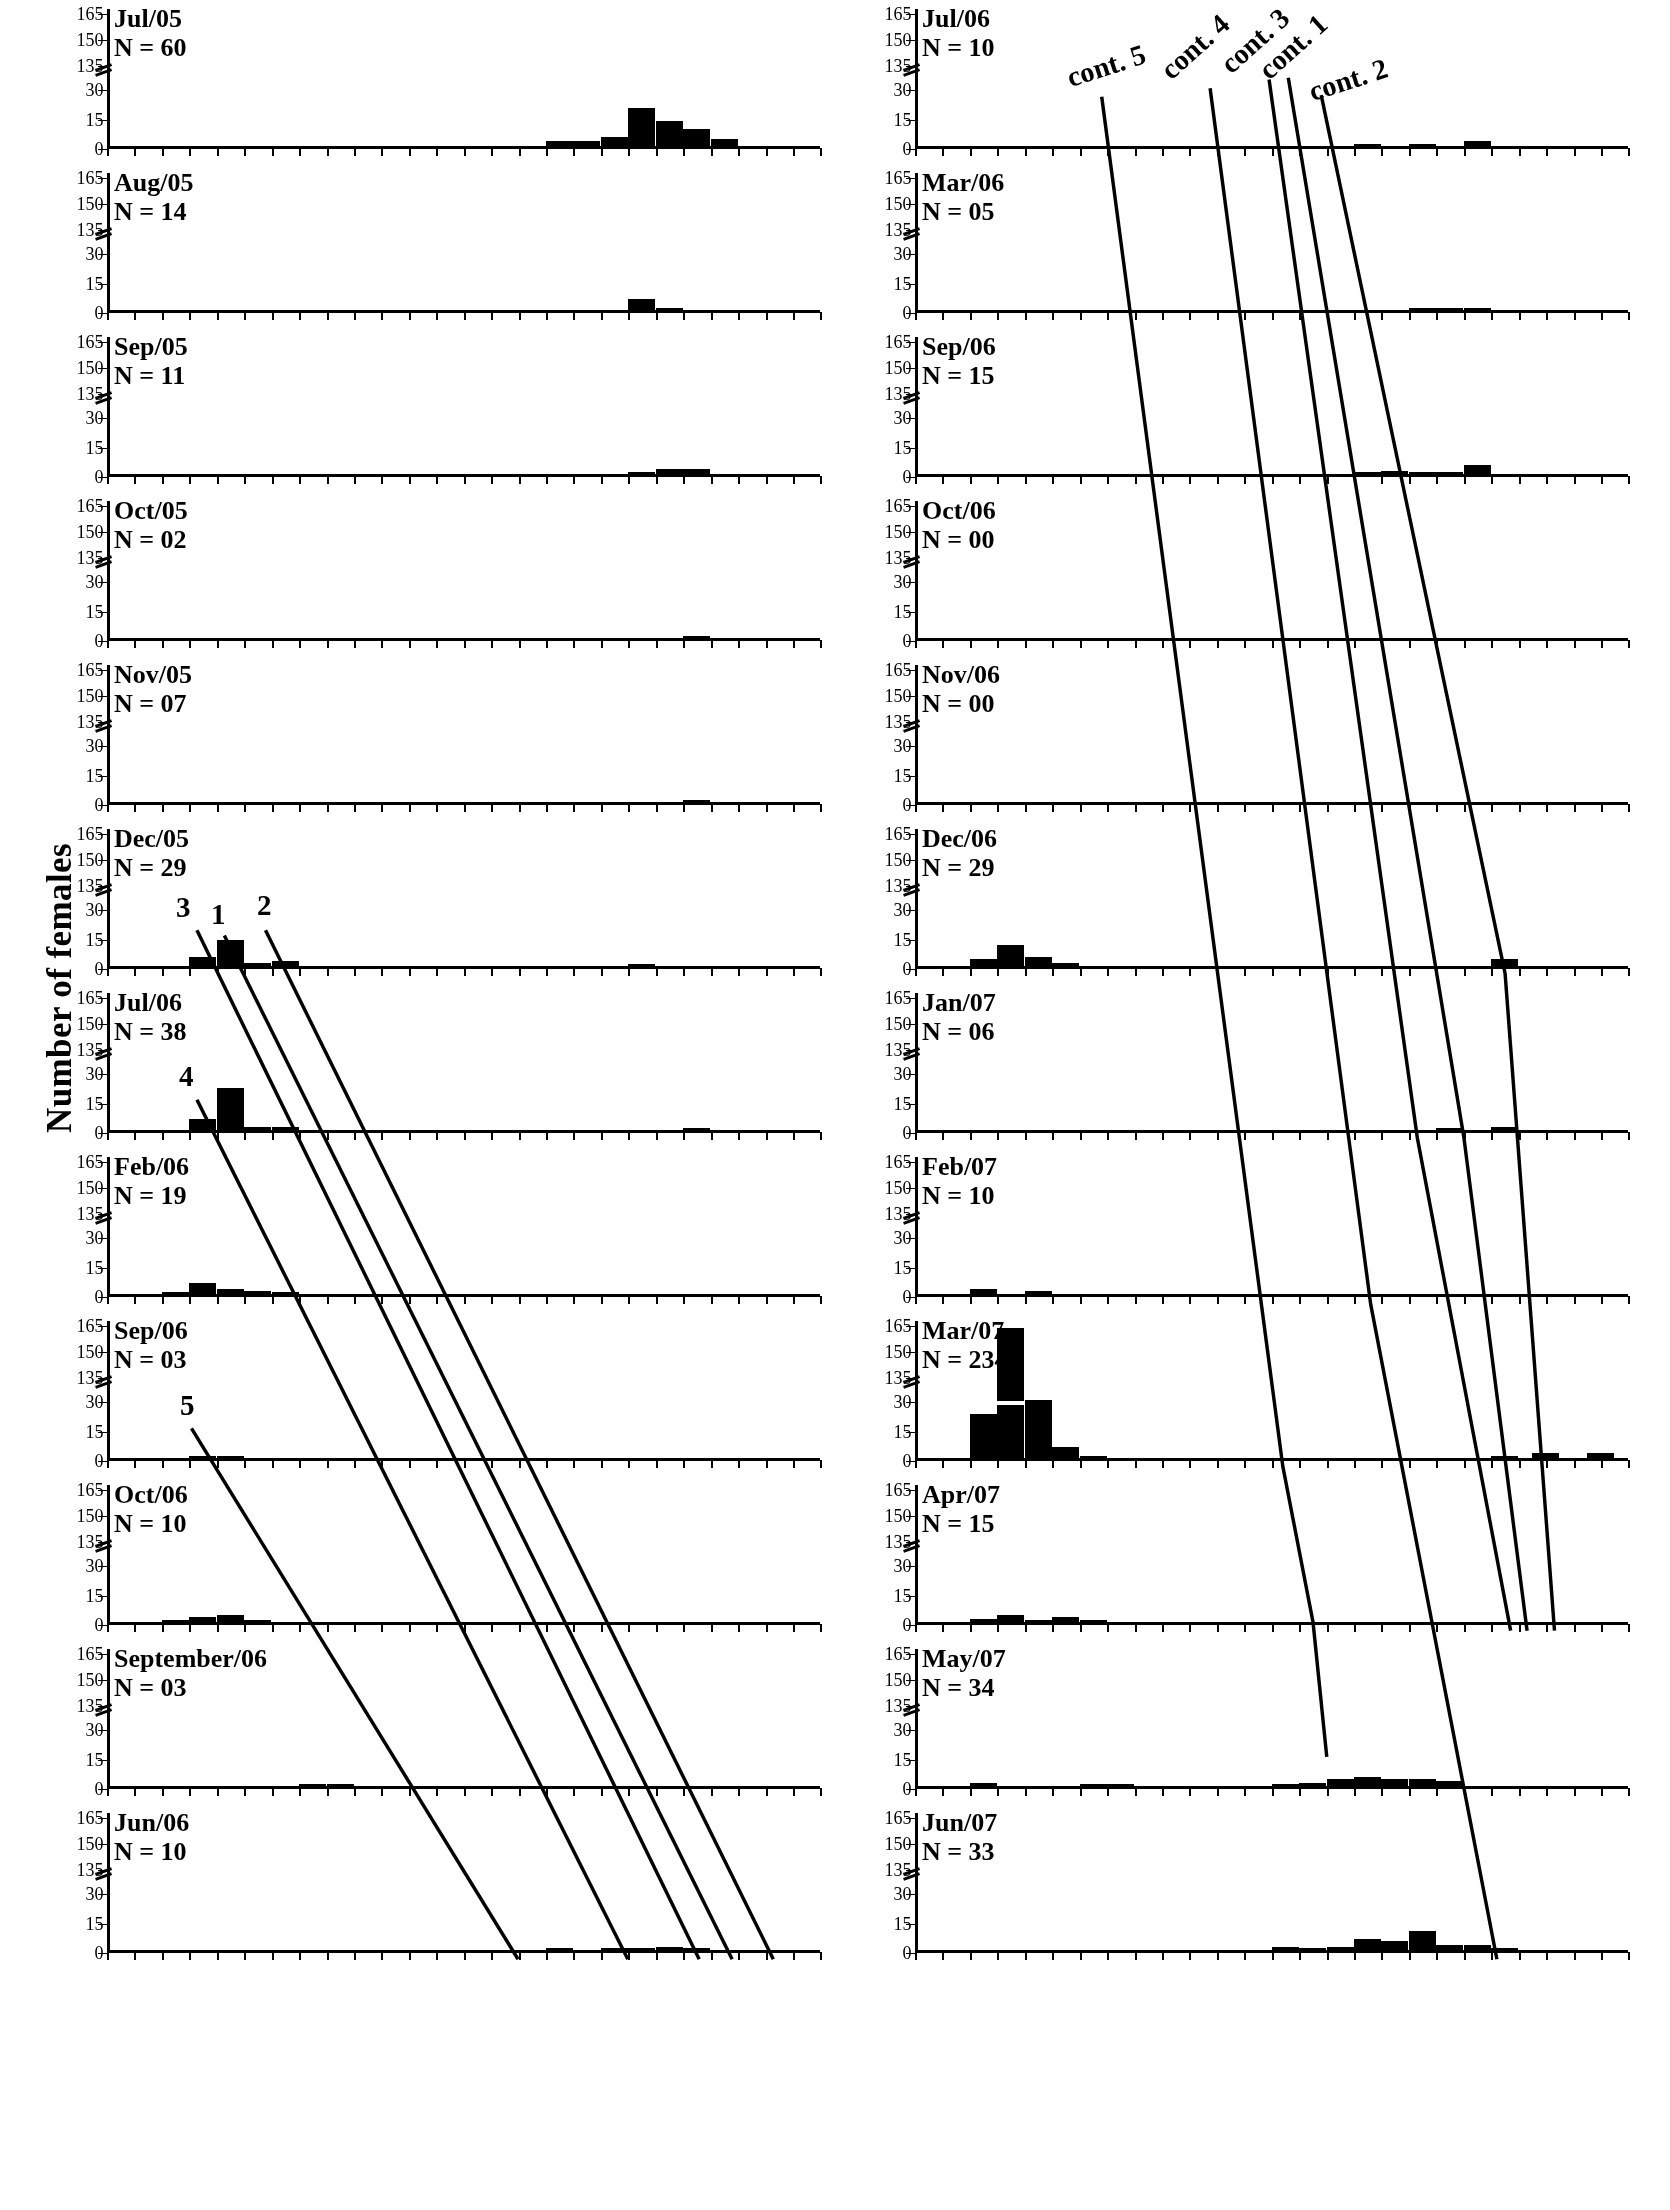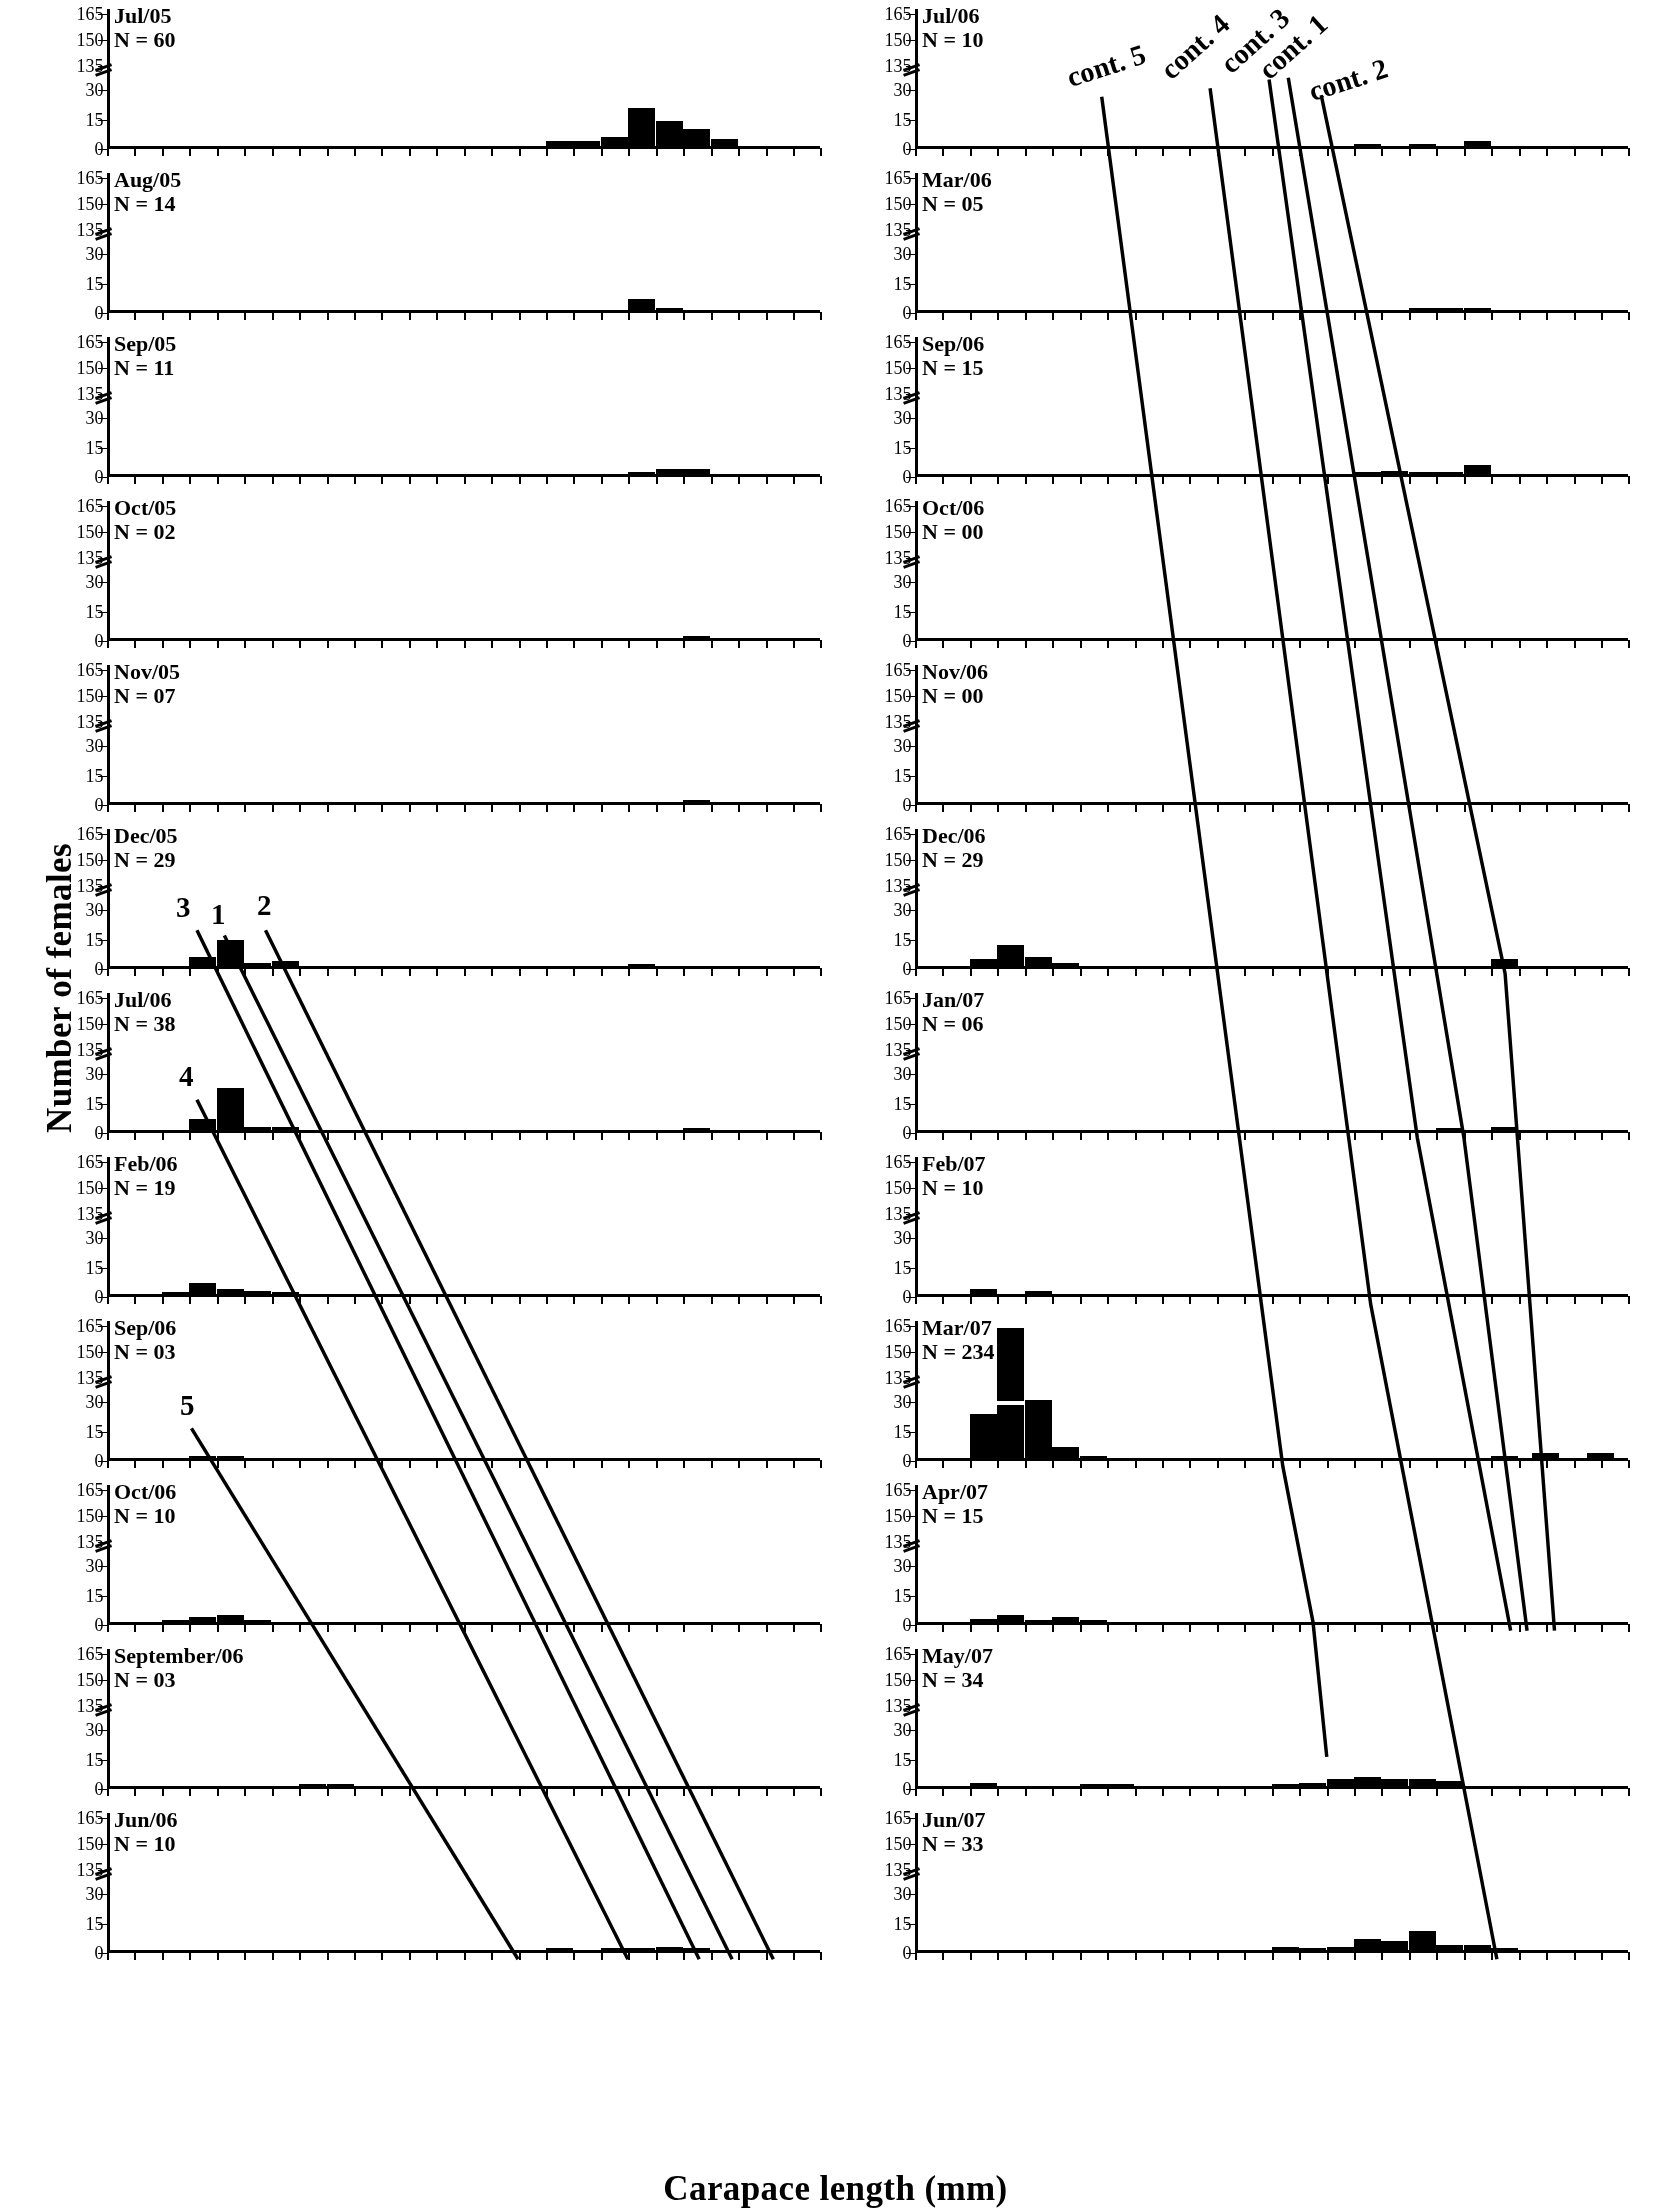--- a/index.html
+++ b/index.html
@@ -109,21 +109,21 @@
     width: 17.3px; height: 2.6px;
     background: #000;
     transform: rotate(-20deg);
   }
 
   
   .caption {
     position: absolute;
     left: 66px;
     top: 3.5px;
-    font-size: 22px;
+    font-size: 26px;
     font-weight: bold;
     line-height: 1.13;
     white-space: nowrap;
   }
   .caption div { white-space: nowrap; }
 
   
   .bar {
     position: absolute;
     bottom: 1.7px;
@@ -147,21 +147,20 @@
     font-size: 28.5px;
     transform-origin: left bottom;
   }
 </style>
 </head>
 <body>
 
 <div id="figure">
 
   <div id="ylabel">Number of females</div>
-  <div id="xlabel">Carapace length (mm)</div>
 
   <div class="column" id="col-left">
       <div class="panel">
         <div class="plotbox">
           <div class="vaxis"></div>
           <div class="baseline"></div>
           <div class="xtick" style="left: 0px;"></div>
           <div class="xtick" style="left: 27.4px;"></div>
           <div class="xtick" style="left: 55px;"></div>
           <div class="xtick" style="left: 82px;"></div>

